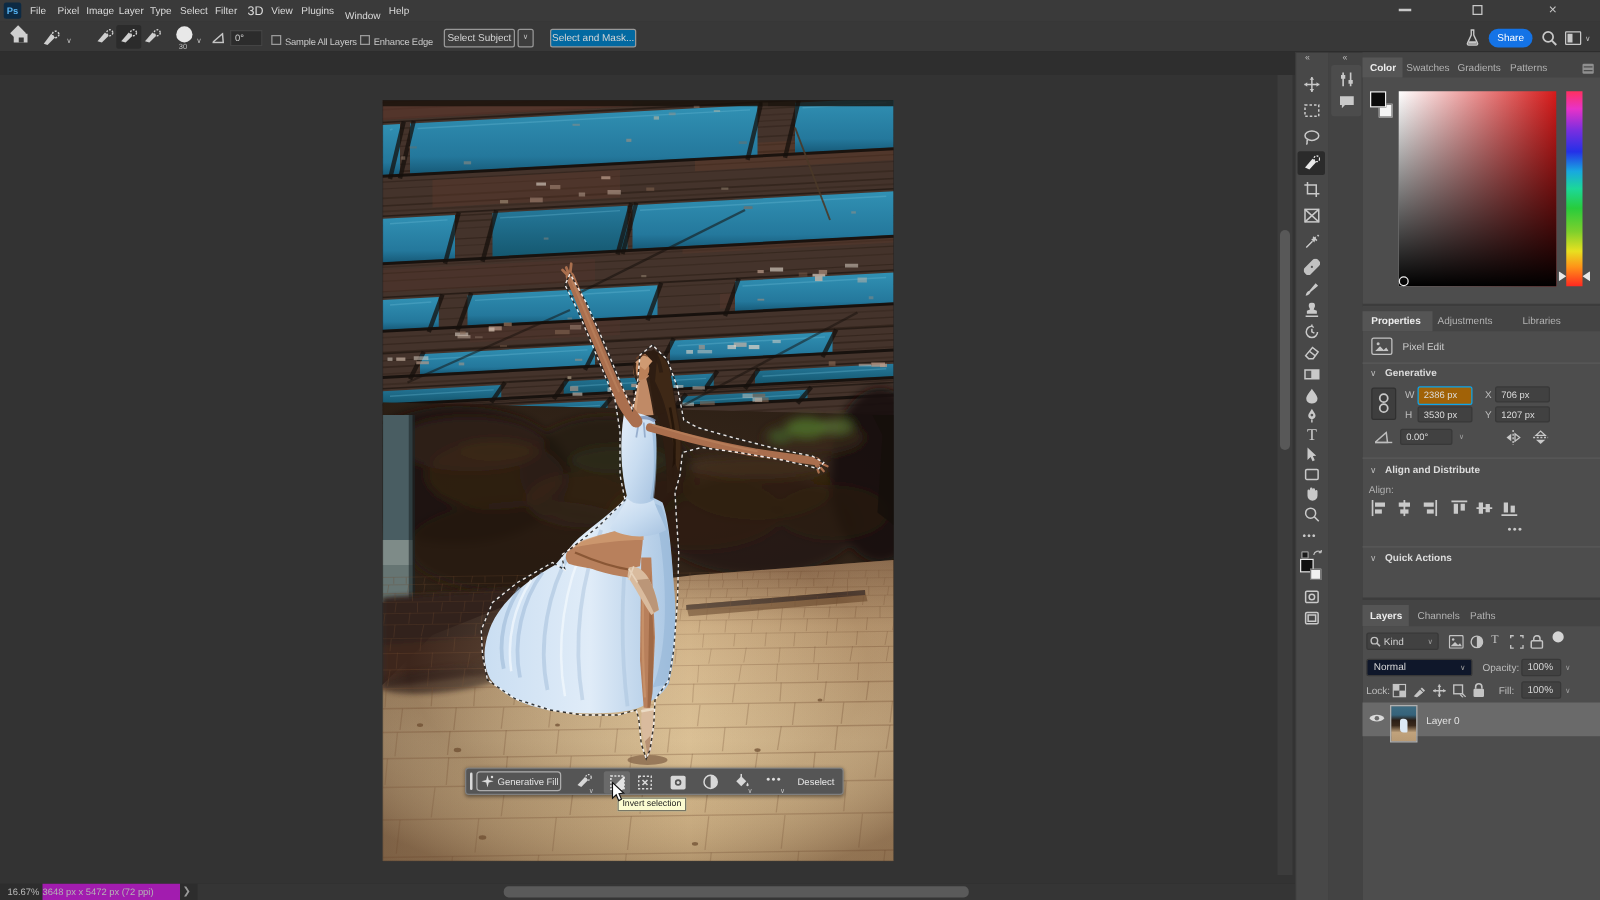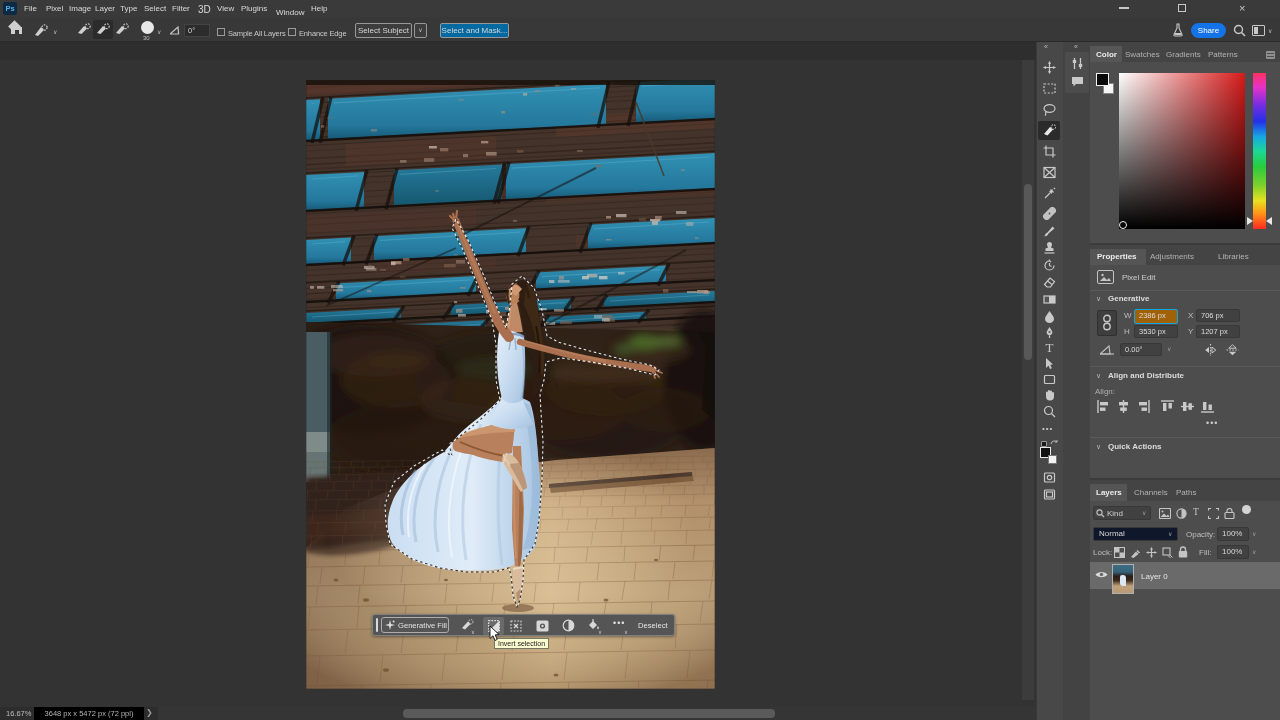--- a/index.html
+++ b/index.html
@@ -767,21 +767,21 @@
 <div class="a" style="left:598px;top:629px;color:#c2c2c2;font-size:5.5px">∨</div>
 <div class="a" style="left:613px;top:618px;color:#e0e0e0;font-size:9px;letter-spacing:1px">•••</div>
 <div class="a" style="left:624px;top:629px;color:#c2c2c2;font-size:5.5px">∨</div>
 <div class="a" style="left:638px;top:620.5px;color:#e6e6e6;font-size:7.6px">Deselect</div>
 <div class="a" style="left:494px;top:637.5px;width:55px;height:11px;background:#fbfbd0;border:1px solid #777766;color:#1a1a1a;font-size:7px;line-height:9.5px;text-align:center">Invert selection</div>
 <svg class="a" style="left:489px;top:625px" width="12" height="17" viewBox="0 0 12 17">
       <path d="M1 1 L1 13.5 L4 10.8 L6 15.5 L8.2 14.4 L6.2 9.9 L10 9.5 Z" fill="#ffffff" stroke="#111111" stroke-width="0.9"></path>
     </svg>
 <div class="a" style="left:0;top:707px;width:1036px;height:13px;background:#2d2d2d"></div>
 <div class="a" style="left:6px;top:709px;color:#bdbdbd;font-size:7.5px">16.67%</div>
-<div class="a" style="left:34px;top:707px;width:110px;height:13px;background:#000000;color:#b5b5b5;font-size:7.5px;line-height:13px;text-align:center">3648 px x 5472 px (72 ppi)</div>
+<div class="a" style="left:34px;top:707px;width:110px;height:13px;background:#a21caf;color:#b5b5b5;font-size:7.5px;line-height:13px;text-align:left">3648 px x 5472 px (72 ppi)</div>
 <div class="a" style="left:146px;top:708px;color:#9a9a9a;font-size:8px">❯</div>
 <div class="a" style="left:158px;top:707px;width:878px;height:13px;background:#353535"></div>
 <div class="a" style="left:403px;top:709px;width:372px;height:9px;background:#5a5a5a;border-radius:4px"></div>
 <div class="a" style="left:1036px;top:42px;width:27px;height:678px;background:#484848;border-left:1px solid #3a3a3a"></div>
 <div class="a" style="left:1044px;top:43px;color:#bdbdbd;font-size:7px">«</div>
 <div class="a" style="left:1038px;top:121px;width:22px;height:19px;background:#2b2b2b;border-radius:2px"></div>
 <svg class="a" style="left:1042.5px;top:60.5px" width="13" height="13" viewBox="0 0 13 13">
       <path d="M6.5 0.5 L6.5 12.5 M0.5 6.5 L12.5 6.5" stroke="#c9c9c9" stroke-width="1.2" fill="none"></path>
       <path d="M6.5 0.5 L4.7 2.8 L8.3 2.8 Z M6.5 12.5 L4.7 10.2 L8.3 10.2 Z M0.5 6.5 L2.8 4.7 L2.8 8.3 Z M12.5 6.5 L10.2 4.7 L10.2 8.3 Z" fill="#c9c9c9"></path>
     </svg>

